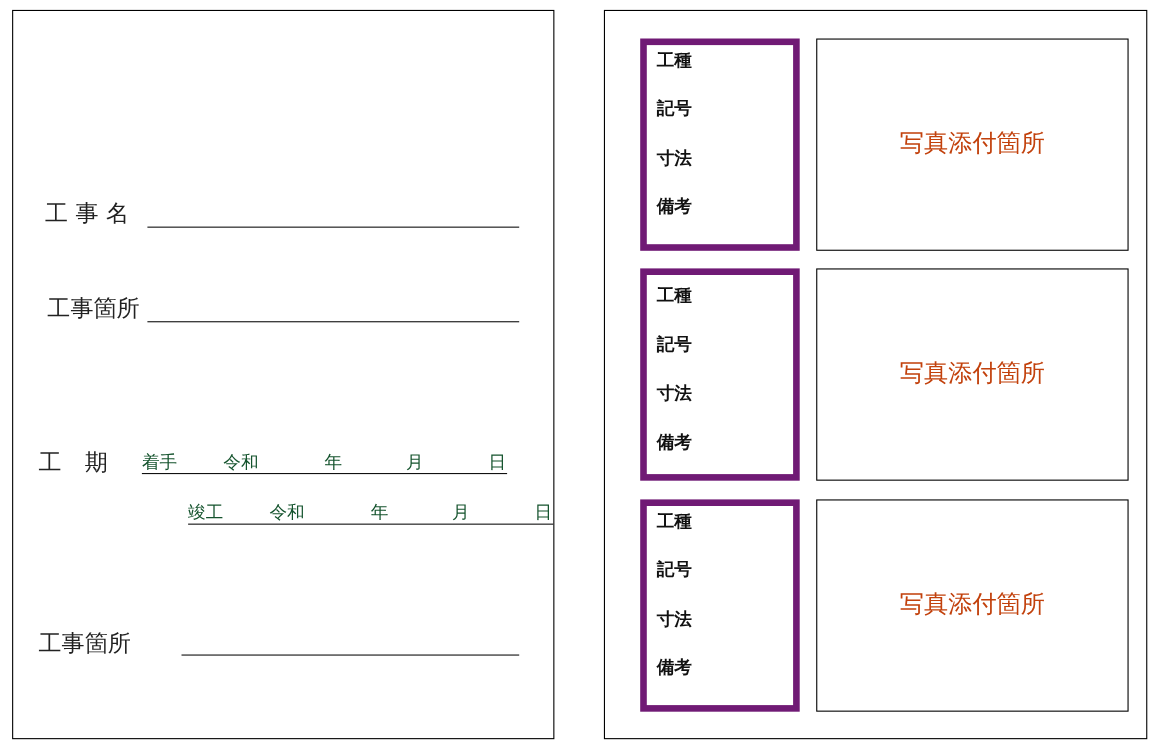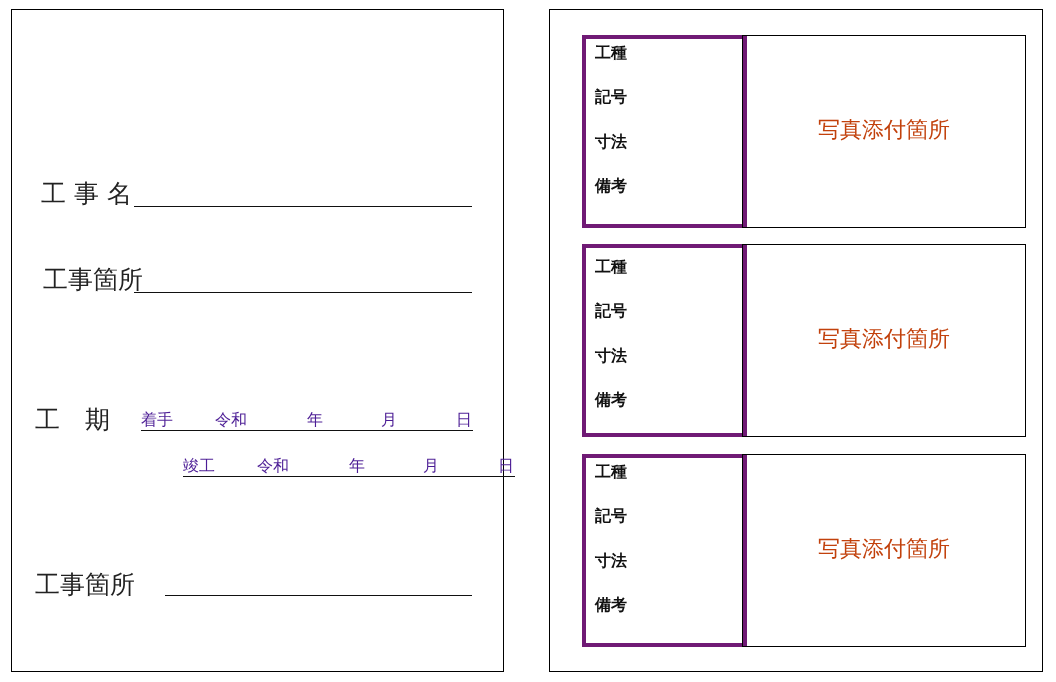--- a/index.html
+++ b/index.html
@@ -5,28 +5,28 @@
   html, body { margin: 0; padding: 0; background: #ffffff; }
   body { width: 1056px; height: 682px; position: relative; overflow: hidden;
          font-family: "DejaVu Sans", "Liberation Sans", sans-serif; color: #222; }
   .panel { position: absolute; border: 1px solid #000; box-sizing: border-box; background: #fff; }
   #left-panel { left: 11px; top: 9px; width: 493px; height: 663px; }
   #right-panel { left: 549px; top: 9px; width: 494px; height: 663px; }
 
   .title { position: absolute; left: 158px; top: 70px; font-size: 22px; font-weight: bold;
            letter-spacing: 7px; color: #111; border-bottom: 2px solid #111; padding-bottom: 0px; line-height: 28px; }
 
-  .field-label { position: absolute; font-size: 25px; color: #222; line-height: 24px; white-space: nowrap; text-align: center; }
+  .field-label { position: absolute; font-size: 21px; color: #222; line-height: 24px; white-space: nowrap; text-align: center; }
   .field-line { position: absolute; border-bottom: 1.5px solid #111; height: 0; }
 
-  .period-row { position: absolute; left: 129px; width: 332px; height: 22px; border-bottom: 1.5px solid #111;
-                font-size: 16px; color: #4c1d95; }
+  .period-row { position: absolute; left: 117px; width: 332px; height: 22px; border-bottom: 1.5px solid #111;
+                font-size: 16px; color: #14532d; }
   .period-row span { position: absolute; top: 2px; white-space: nowrap; }
 
-  .info-box { position: absolute; border: 4px solid #701a75; box-sizing: border-box; left: 32px; width: 165px; height: 193px; }
+  .info-box { position: absolute; border: 6px solid #701a75; box-sizing: border-box; left: 32px; width: 145px; height: 193px; }
   .photo-box { position: absolute; border: 1px solid #000; box-sizing: border-box; left: 192px; width: 284px; height: 193px;
                display: flex; align-items: center; justify-content: center; }
   .info-label { position: absolute; left: 9px; font-size: 16px; font-weight: bold; color: #111; white-space: nowrap; }
   .photo-label { font-size: 22px; color: #c2410c; margin-top: -4px; }
 </style>
 </head>
 <body>
 
 <div class="panel" id="left-panel">
 

